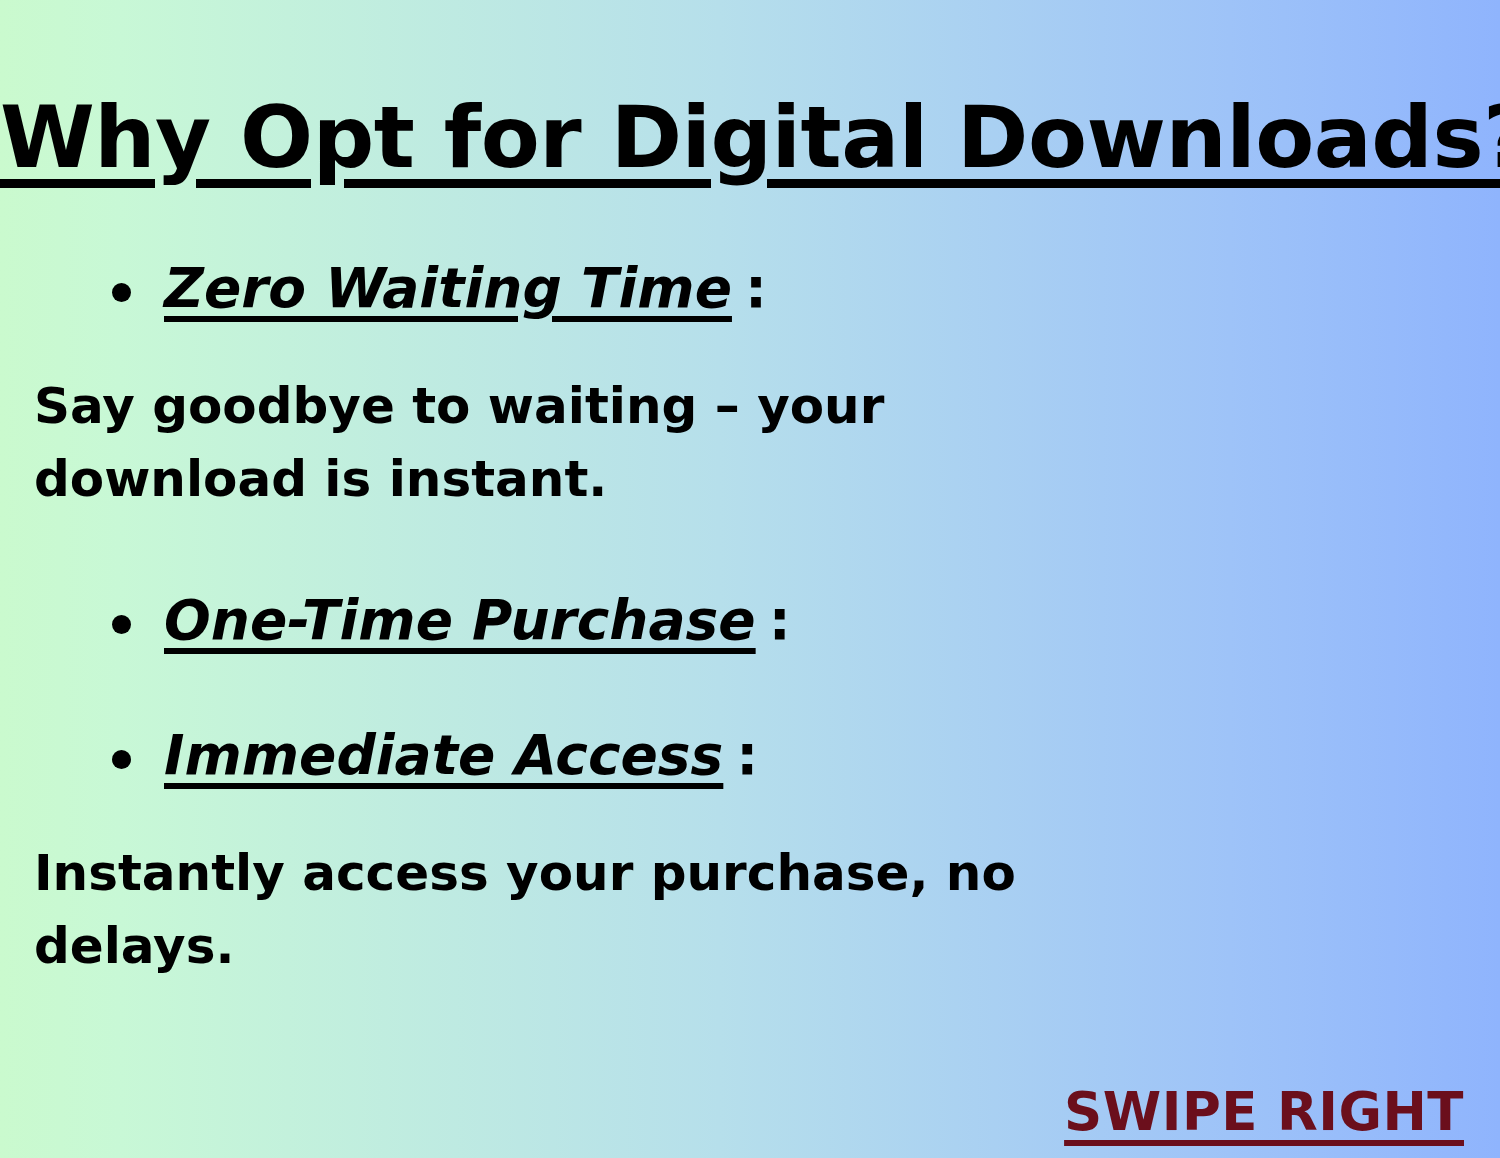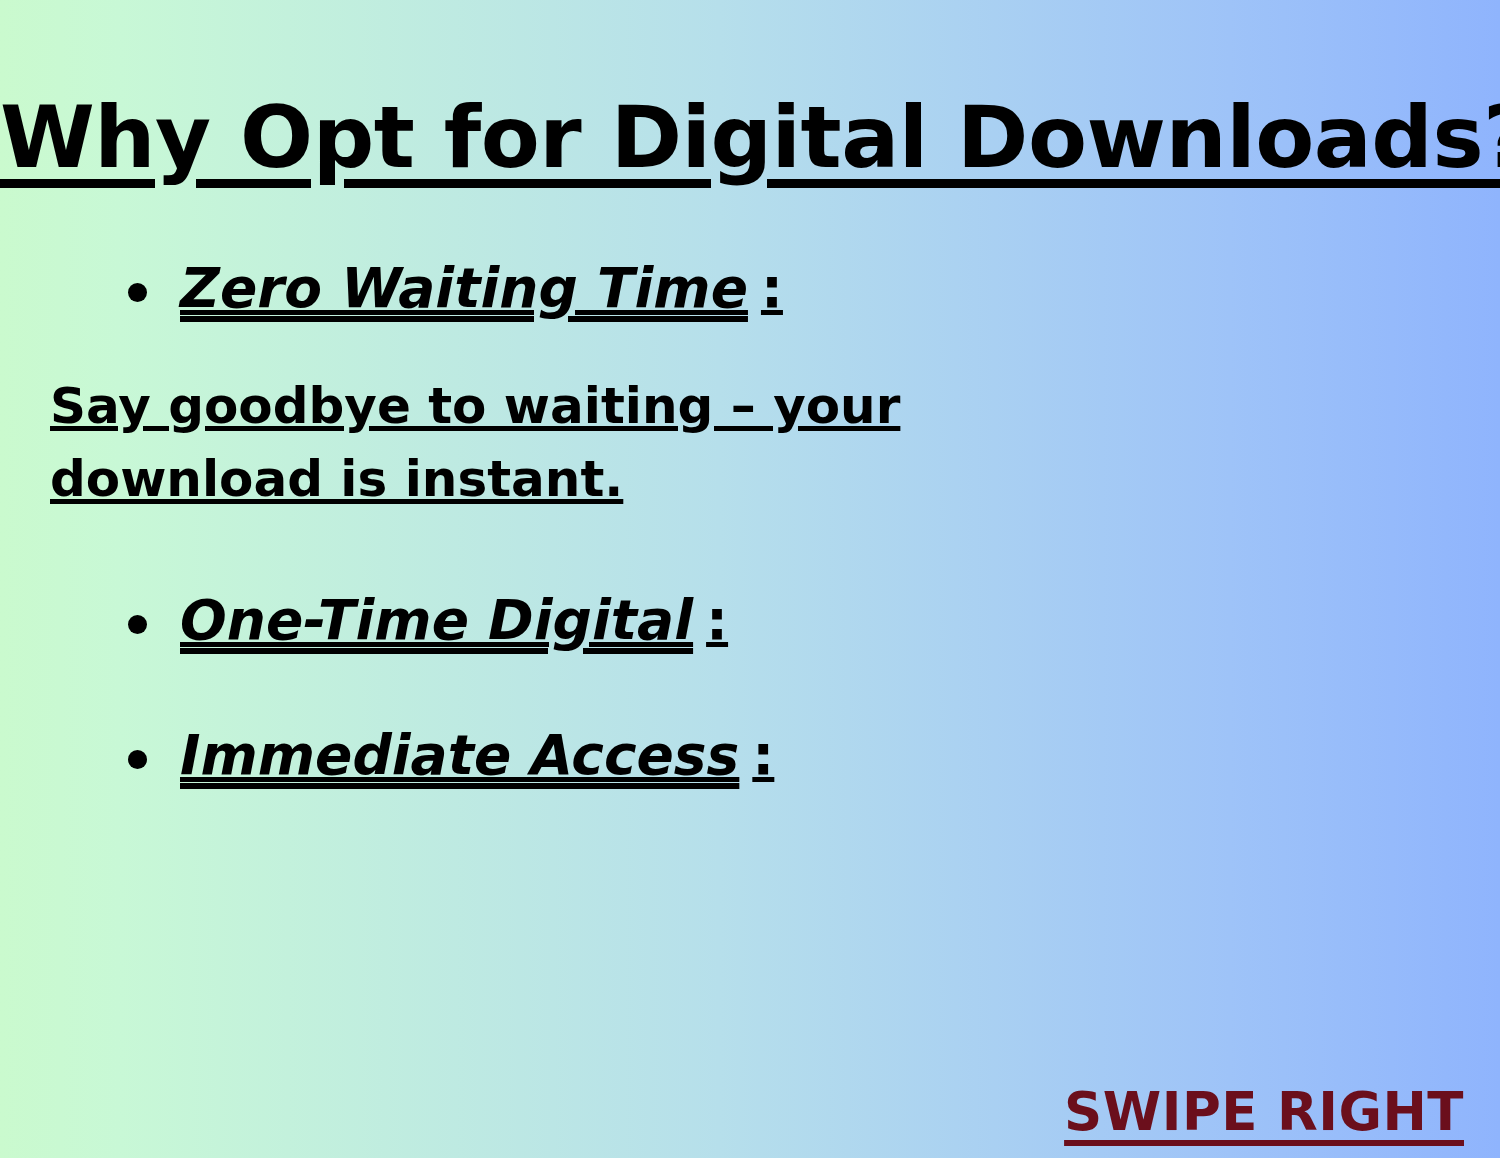--- a/index.html
+++ b/index.html
@@ -51,24 +51,23 @@
     color: #000000;
     text-decoration: underline;
     text-decoration-thickness: 9px;
     text-underline-offset: 12px;
     white-space: nowrap;
   }
 
   
   .bullets {
     position: absolute;
-    left: 16px;
+    left: 0;
     top: 258px;
     width: 1188px;
-    text-decoration: underline;
   }
 
   .bullet-block {
     margin: 0 0 74px 0;
     padding: 0;
   }
 
   .bullet-block:last-child {
     margin-bottom: 0;
   }
@@ -159,30 +158,31 @@
         <span class="bullet-dot"></span>
         <span class="bullet-title">Zero Waiting Time</span>
         <span class="bullet-colon">:</span>
       </div>
       <p class="bullet-body">Say goodbye to waiting – your download is instant.</p>
     </div>
 
     <div class="bullet-block">
       <div class="bullet-head">
         <span class="bullet-dot"></span>
-        <span class="bullet-title">One-Time Digital</span>
+        <span class="bullet-title">One-Time Purchase</span>
         <span class="bullet-colon">:</span>
       </div>
     </div>
 
     <div class="bullet-block">
       <div class="bullet-head">
         <span class="bullet-dot"></span>
         <span class="bullet-title">Immediate Access</span>
         <span class="bullet-colon">:</span>
       </div>
+      <p class="bullet-body">Instantly access your purchase, no delays.</p>
     </div>
 
   </div>
 
   <div class="cta">SWIPE RIGHT</div>
 
 </div>
 
 </body></html>

